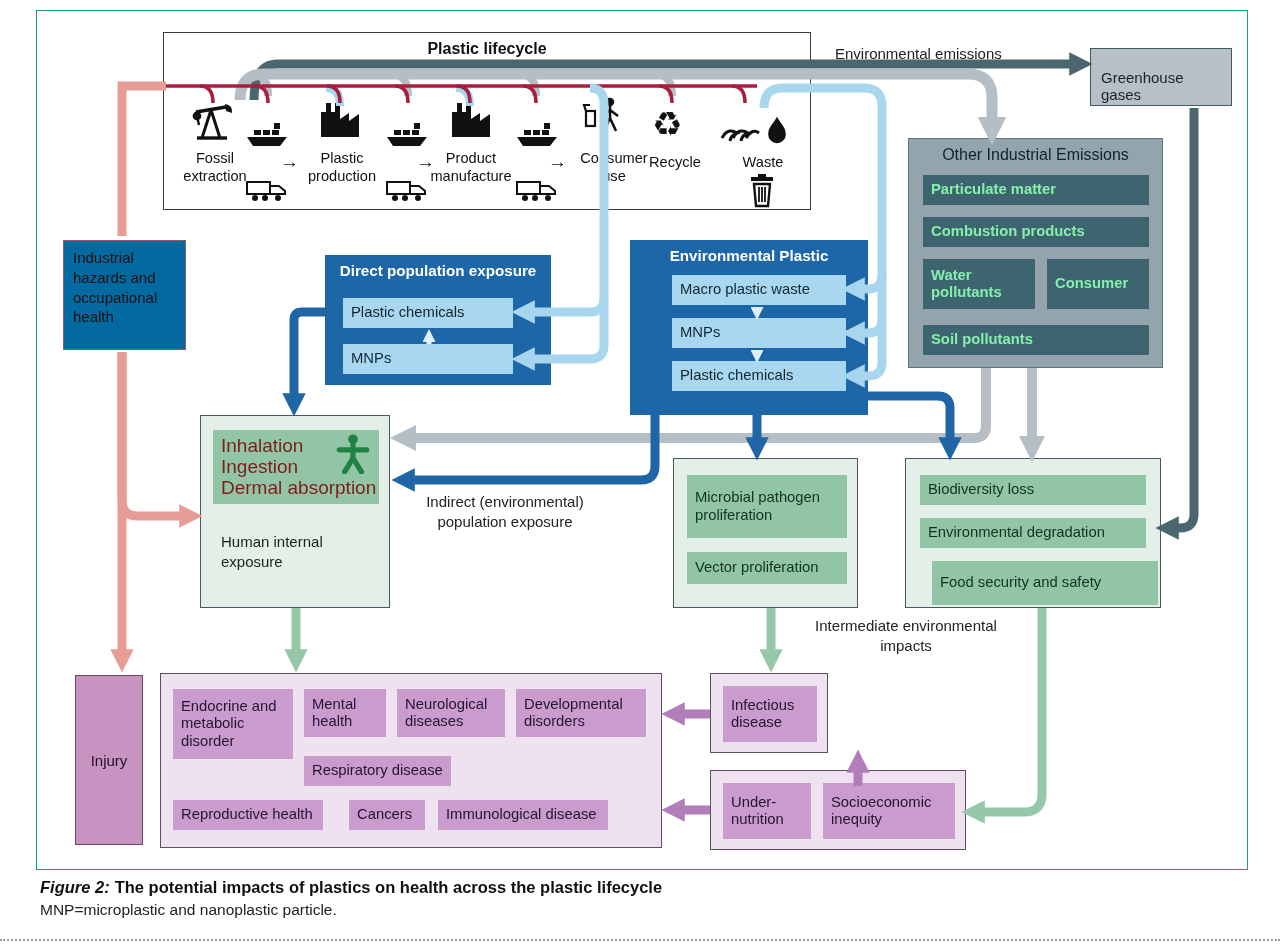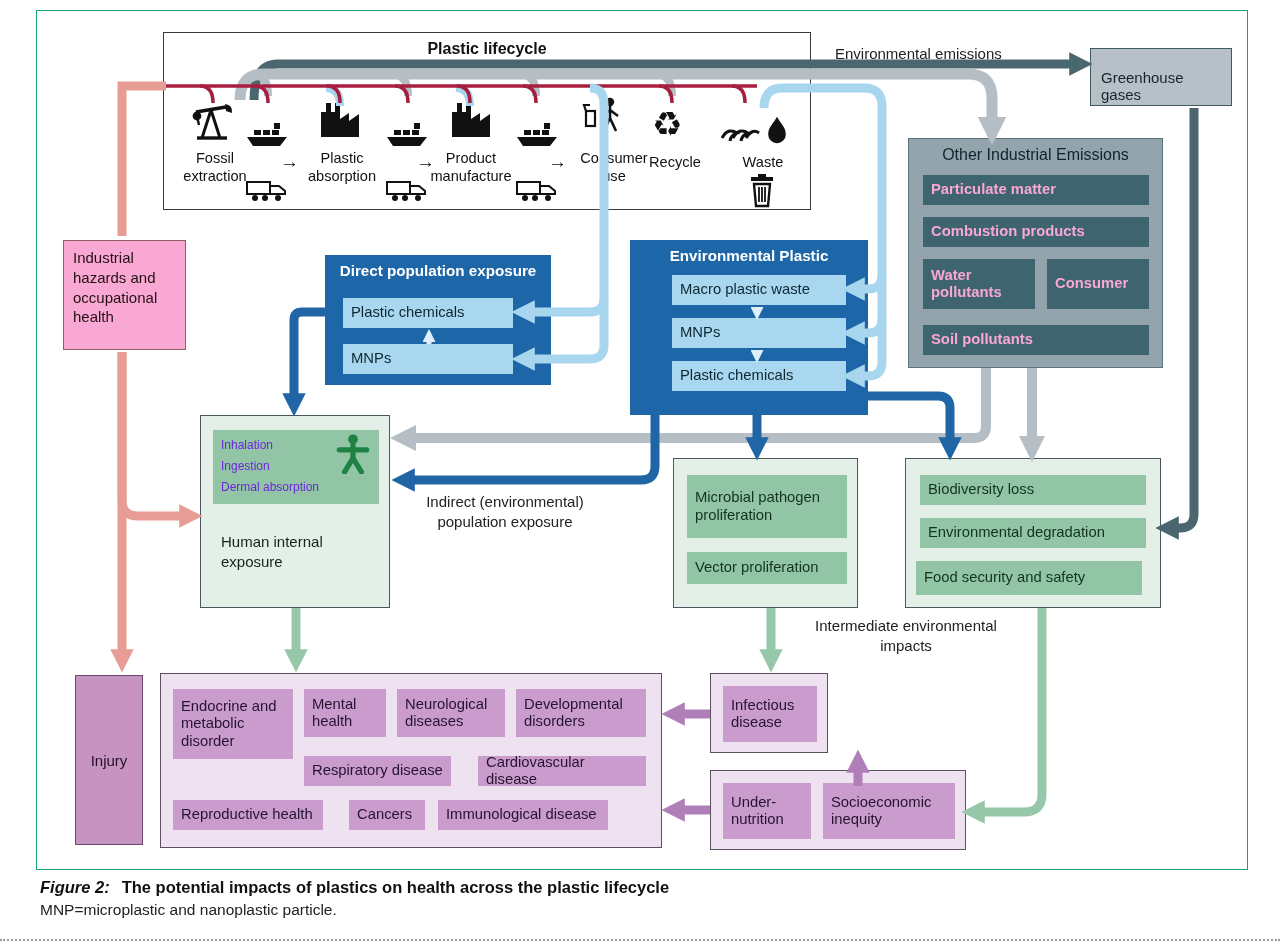--- a/index.html
+++ b/index.html
@@ -6,33 +6,33 @@
   body{
     width:1280px;height:947px;position:relative;overflow:hidden;
     background:#ffffff;color:#1a1a1a;
     font-family:"Liberation Sans","DejaVu Sans",sans-serif;
   }
   .abs{position:absolute;box-sizing:border-box}
   .panel{position:absolute;box-sizing:border-box;border:1.3px solid #4b5a60}
   .item{position:absolute;box-sizing:border-box;display:flex;align-items:center;
         padding:2px 8px;font-size:14.8px;line-height:1.18}
   .blue-item{background:#a9d7ef;color:#0e2733}
-  .slate-item{background:#3e6470;color:#f9a8d4;font-weight:700}
+  .slate-item{background:#3e6470;color:#86efac;font-weight:700}
   .green-item{background:#92c5a6;color:#12331f}
   .purple-item{background:#ca9cce;color:#251430}
   .panel-title{position:absolute;left:0;right:0;top:7px;text-align:center;
                font-weight:700;font-size:15.2px}
   .lbl{position:absolute;font-size:15px;color:#222;line-height:1.32}
   .stage-label{position:absolute;text-align:center;font-size:14.6px;line-height:1.25;color:#111}
   .icon{position:absolute}
   .arrow-glyph{position:absolute;font-size:19px;font-weight:700;color:#111}
   .frame{position:absolute;border:1.6px solid #18a07b;background:transparent}
   .caption1{position:absolute;font-size:16.5px;color:#111}
   .caption1 .fig{font-style:italic;font-weight:700}
-  .caption1 .ttl{font-weight:700;margin-left:12px}
+  .caption1 .ttl{font-weight:700;margin-left:5px}
   .caption2{position:absolute;font-size:15.5px;color:#222}
   svg.arrow-layer{position:absolute;left:0;top:0;pointer-events:none}
 </style>
 </head>
 <body>
 
 <div class="frame" style="left:36px;top:10px;width:1210px;height:858px"></div>
 
 <div class="abs" style="left:163px;top:32px;width:648px;height:178px;border:1.6px solid #3a3a3a;background:#fff">
   <div class="panel-title" style="color:#111;font-size:16px">Plastic lifecycle</div>
@@ -67,21 +67,21 @@
         <circle cx="19" cy="19" r="3" fill="#111"></circle>
         <circle cx="32" cy="19" r="3" fill="#111"></circle>
     </svg>
   </div>
 
   <div class="icon" style="left:153px;top:66px">
     <svg width="46" height="40" viewBox="0 0 46 40">
       <path fill="#111" d="M4,38 V13 h5 V4 h5 v9 h4 V4 h5 v16 l9,-6 v8 l10,-7 v23 z"></path>
     </svg>
   </div>
-  <div class="stage-label" style="left:130px;top:116px;width:96px">Plastic absorption</div>
+  <div class="stage-label" style="left:130px;top:116px;width:96px">Plastic production</div>
 
   <div class="icon" style="left:220px;top:88px">
     <svg width="46" height="28" viewBox="0 0 46 28">
       <path fill="#111" d="M3,16 h40 l-7,9 H9 z"></path>
       <rect x="10" y="9" width="7" height="5" fill="#111"></rect>
       <rect x="19" y="9" width="7" height="5" fill="#111"></rect>
       <rect x="28" y="9" width="7" height="5" fill="#111"></rect>
       <rect x="30" y="2" width="6" height="6" fill="#111"></rect>
     </svg>
   </div>
@@ -165,40 +165,40 @@
 
 <div class="panel" style="left:908px;top:138px;width:255px;height:230px;background:#93a4ad;border-color:#5d727c">
   <div class="panel-title" style="font-weight:400;font-size:16px;color:#10242b">Other Industrial Emissions</div>
   <div class="item slate-item" style="left:14px;top:36px;width:226px;height:30px">Particulate matter</div>
   <div class="item slate-item" style="left:14px;top:78px;width:226px;height:30px">Combustion products</div>
   <div class="item slate-item" style="left:14px;top:120px;width:112px;height:50px">Water pollutants</div>
   <div class="item slate-item" style="left:138px;top:120px;width:102px;height:50px">Consumer</div>
   <div class="item slate-item" style="left:14px;top:186px;width:226px;height:30px">Soil pollutants</div>
 </div>
 
-<div class="panel" style="left:63px;top:240px;width:123px;height:110px;background:#f9a8d4;border-color:#8a6060">
+<div class="panel" style="left:63px;top:240px;width:123px;height:110px;background:#0369a1;border-color:#8a6060">
   <div style="padding:7px 9px;font-size:15px;line-height:1.32;color:#241012">Industrial hazards and occupational health</div>
 </div>
 
 <div class="abs" style="left:325px;top:255px;width:226px;height:130px;background:#1d66a7">
   <div class="panel-title" style="color:#fff">Direct population exposure</div>
   <div class="item blue-item" style="left:18px;top:43px;width:170px;height:30px">Plastic chemicals</div>
   <div class="item blue-item" style="left:18px;top:89px;width:170px;height:30px">MNPs</div>
 </div>
 
 <div class="abs" style="left:630px;top:240px;width:238px;height:175px;background:#1d66a7">
   <div class="panel-title" style="color:#fff">Environmental Plastic</div>
   <div class="item blue-item" style="left:42px;top:35px;width:174px;height:30px">Macro plastic waste</div>
   <div class="item blue-item" style="left:42px;top:78px;width:174px;height:30px">MNPs</div>
   <div class="item blue-item" style="left:42px;top:121px;width:174px;height:30px">Plastic chemicals</div>
 </div>
 
 <div class="panel" style="left:200px;top:415px;width:190px;height:193px;background:#e3efe7;border-color:#48585e">
   <div class="abs" style="left:12px;top:14px;width:166px;height:74px;background:#92c5a6">
-    <div style="padding:5px 0 0 8px;font-size:12px;line-height:21px;color:#6d28d9">
+    <div style="padding:5px 0 0 8px;font-size:19px;line-height:21px;color:#7f1d1d">
       <div>Inhalation</div>
       <div>Ingestion</div>
       <div>Dermal absorption</div>
     </div>
   </div>
   <div class="icon" style="left:134px;top:18px">
     <svg width="36" height="40" viewBox="0 0 34 38">
       <circle cx="17" cy="5" r="4.6" fill="#1f8243"></circle>
       <path d="M17,10 V23 M4,15 H30 M17,23 L9,36 M17,23 L25,36" stroke="#1f8243" stroke-width="5" fill="none" stroke-linecap="round"></path>
     </svg>
@@ -209,34 +209,33 @@
 <div class="lbl" style="left:398px;top:492px;width:214px;text-align:center">Indirect (environmental) population exposure</div>
 
 <div class="panel" style="left:673px;top:458px;width:185px;height:150px;background:#e3efe7;border-color:#48585e">
   <div class="item green-item" style="left:13px;top:16px;width:160px;height:63px">Microbial pathogen proliferation</div>
   <div class="item green-item" style="left:13px;top:93px;width:160px;height:32px">Vector proliferation</div>
 </div>
 
 <div class="panel" style="left:905px;top:458px;width:256px;height:150px;background:#e3efe7;border-color:#48585e">
   <div class="item green-item" style="left:14px;top:16px;width:226px;height:30px">Biodiversity loss</div>
   <div class="item green-item" style="left:14px;top:59px;width:226px;height:30px">Environmental degradation</div>
-  <div class="item green-item" style="left:10px;top:102px;width:226px;height:34px">Food security and safety</div>
+  <div class="item green-item" style="left:26px;top:102px;width:226px;height:44px">Food security and safety</div>
 </div>
 
 <div class="lbl" style="left:800px;top:616px;width:212px;text-align:center">Intermediate environmental impacts</div>
 
 <div class="panel" style="left:75px;top:675px;width:68px;height:170px;background:#c794c1;border-color:#6e4a6a;display:flex;align-items:center;justify-content:center;font-size:15px;color:#231026">Injury</div>
 
 <div class="panel" style="left:160px;top:673px;width:502px;height:175px;background:#eee2f0;border-color:#5c4f60">
   <div class="item purple-item" style="left:12px;top:15px;width:120px;height:70px">Endocrine and metabolic disorder</div>
   <div class="item purple-item" style="left:143px;top:15px;width:82px;height:48px">Mental health</div>
   <div class="item purple-item" style="left:236px;top:15px;width:108px;height:48px">Neurological diseases</div>
   <div class="item purple-item" style="left:355px;top:15px;width:130px;height:48px">Developmental disorders</div>
   <div class="item purple-item" style="left:143px;top:82px;width:147px;height:30px">Respiratory disease</div>
-  <div class="item purple-item" style="left:317px;top:82px;width:168px;height:30px">Cardiovascular disease</div>
   <div class="item purple-item" style="left:12px;top:126px;width:150px;height:30px">Reproductive health</div>
   <div class="item purple-item" style="left:188px;top:126px;width:76px;height:30px">Cancers</div>
   <div class="item purple-item" style="left:277px;top:126px;width:170px;height:30px">Immunological disease</div>
 </div>
 
 <div class="panel" style="left:710px;top:673px;width:118px;height:80px;background:#eee2f0;border-color:#5c4f60">
   <div class="item purple-item" style="left:12px;top:12px;width:94px;height:56px">Infectious disease</div>
 </div>
 
 <div class="panel" style="left:710px;top:770px;width:256px;height:80px;background:#eee2f0;border-color:#5c4f60">

